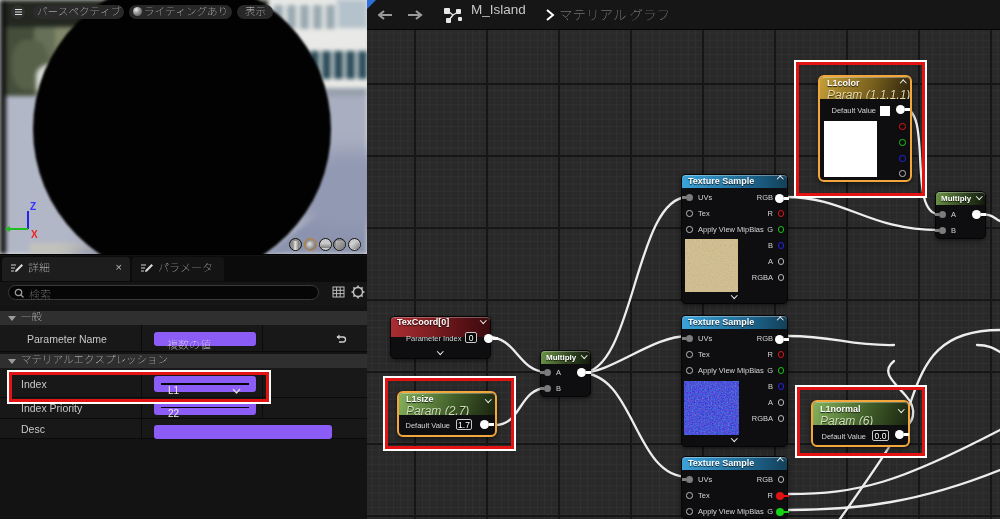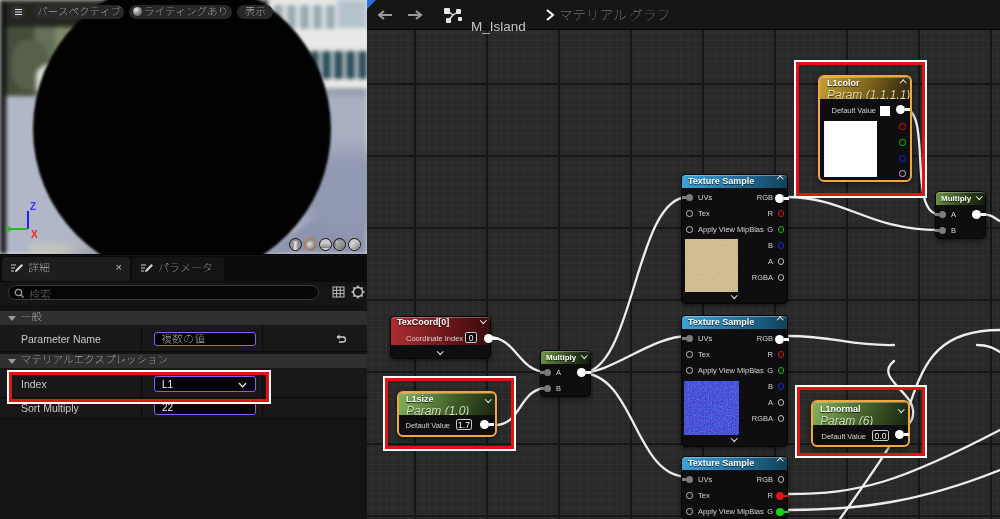--- a/index.html
+++ b/index.html
@@ -9,21 +9,21 @@
 #vpbg{left:0;top:0;width:367px;height:254px;filter:blur(2px)}
 .sphere{left:33px;top:-21px;width:298px;height:300px;border-radius:50%;background:#020202;filter:blur(0.8px)}
 .pill{position:absolute;top:5px;height:14px;border-radius:8px;background:rgba(43,43,43,.92);color:#e6e6e6;font-size:10.5px;line-height:14px;text-align:center}
 
 #det{left:0;top:254px;width:367px;height:265px;background:#131313;border-top:1px solid #000}
 .tabbar{left:0;top:1px;width:367px;height:26px;background:#0b0b0b}
 .tab{position:absolute;top:2px;height:24px;border-radius:4px 4px 0 0;color:#d8d8d8;font-size:11px}
 .seg{position:absolute;background:#1d1d1d}
 .cat{position:absolute;left:0;width:367px;background:#2f2f2f;color:#ededed;font-weight:bold;font-size:10.5px}
 .row{position:absolute;left:0;width:367px;background:#181818;border-bottom:1px solid #0a0a0a;color:#c8c8c8;font-size:10.5px}
-.ibox{position:absolute;background:#050505;border:1px solid #8b5cf6;border-radius:3px;color:#ededed;font-size:10px}
+.ibox{position:absolute;background:#050505;border:7px solid #8b5cf6;border-radius:3px;color:#ededed;font-size:10px}
 .tri{width:0;height:0;border-left:4px solid transparent;border-right:4px solid transparent;border-top:5px solid #9b9b9b;position:absolute}
 .redbox{position:absolute;border:3.5px solid #e31313;outline:2.5px solid #fff;z-index:40}
 
 #graph{left:367px;top:0;width:633px;height:519px;background-color:#292929;
 background-image:linear-gradient(#161616 0 2px,transparent 2px),linear-gradient(90deg,#161616 0 2px,transparent 2px),linear-gradient(#313131 0 1px,transparent 1px),linear-gradient(90deg,#313131 0 1px,transparent 1px);
 background-size:72px 72px,72px 72px,7.2px 7.2px,7.2px 7.2px;
 background-position:0 11px,47px 0,0 3.8px,4.6px 0;overflow:hidden}
 #gbar{left:0;top:0;width:633px;height:30px;background:#161616;border-bottom:1px solid #060606;z-index:30}
 .node{position:absolute;background:#0e0e10;border:1px solid #050505;border-radius:5px;box-shadow:0 2px 5px rgba(0,0,0,.5);z-index:20}
 .node.sel{border:2px solid #f2a63b;border-radius:6px}
@@ -167,21 +167,21 @@
         </g>
       </svg>
 
  <div class="cat" style="top:56px;height:14px">
         <span class="tri" style="left:8px;top:5px"></span>
         <span style="position:absolute;left:21px;top:0px"><svg style="display:inline-block;vertical-align:middle;" width="21" height="14">
             <path d="M0.5 5H10V5.3H0.5Z M16.5 1H18.9V1.3H16.5ZM15.5 5.2H19.7V5.6H15.5ZM18.7 1H19V3.5Q19 3.7 19 3.8Q19.1 3.9 19.1 3.9Q19.2 3.9 19.3 3.9Q19.4 3.9 19.5 3.9Q19.7 3.9 19.8 3.9Q19.8 3.9 19.9 3.9Q20 3.9 20.1 3.9Q20.2 3.8 20.2 3.7Q20.2 3.5 20.2 3.3Q20.2 3.1 20.2 2.8Q20.3 2.9 20.4 2.9Q20.4 2.9 20.5 3Q20.5 3.2 20.5 3.5Q20.5 3.8 20.4 3.9Q20.4 4.1 20.2 4.1Q20.1 4.2 20 4.2Q19.9 4.2 19.8 4.2Q19.7 4.2 19.5 4.2Q19.4 4.2 19.3 4.2Q19.2 4.2 19.1 4.2Q19 4.1 18.9 4.1Q18.8 4 18.8 3.9Q18.7 3.8 18.7 3.4ZM19.6 5.2H19.6L19.7 5.2L19.9 5.3Q19.6 6.6 18.8 7.5Q18.1 8.5 17.2 9.1Q16.2 9.7 15.3 10Q15.2 9.9 15.2 9.9Q15.1 9.8 15.1 9.7Q16 9.4 16.9 8.9Q17.8 8.3 18.5 7.4Q19.2 6.5 19.6 5.3ZM16.3 5.5Q16.7 6.5 17.3 7.4Q17.9 8.2 18.8 8.8Q19.6 9.4 20.6 9.7Q20.6 9.8 20.5 9.8Q20.5 9.9 20.4 10Q19.4 9.7 18.5 9Q17.7 8.4 17 7.5Q16.4 6.7 16 5.6ZM16.3 1H16.6V2.3Q16.6 2.7 16.5 3.1Q16.4 3.5 16.2 3.9Q16 4.3 15.6 4.7Q15.6 4.6 15.5 4.6Q15.5 4.5 15.4 4.5Q15.4 4.5 15.4 4.5Q15.8 4.1 15.9 3.8Q16.1 3.4 16.2 3Q16.3 2.7 16.3 2.3ZM13 5.9H13.3V8.5H13ZM11.9 2H14.5V2.3H11.9ZM14.4 2H14.7V9.5Q14.7 9.7 14.6 9.8Q14.6 9.9 14.4 9.9Q14.3 10 14 10Q13.7 10 13.3 10Q13.3 9.9 13.2 9.8Q13.2 9.8 13.1 9.7Q13.5 9.7 13.8 9.7Q14.1 9.7 14.2 9.7Q14.4 9.7 14.4 9.5ZM11.8 2H12.1V5.8Q12.1 6.3 12.1 6.8Q12 7.4 11.9 7.9Q11.9 8.5 11.7 9Q11.5 9.5 11.2 10Q11.2 10 11.2 9.9Q11.1 9.9 11.1 9.9Q11 9.8 11 9.8Q11.4 9.2 11.5 8.5Q11.7 7.8 11.7 7.1Q11.8 6.4 11.8 5.8ZM11 5.4Q11.5 5.3 12.2 5.3Q12.9 5.2 13.6 5.1Q14.4 5 15.2 4.9V5.2Q14.4 5.3 13.7 5.4Q12.9 5.5 12.2 5.6Q11.6 5.6 11 5.7ZM12.7 3 13 2.9Q13.2 3.3 13.4 3.7Q13.6 4.1 13.7 4.4L13.4 4.5Q13.3 4.2 13.2 3.8Q13 3.4 12.7 3ZM13.2 0.5 13.5 0.7Q13.4 1 13.2 1.5Q13 1.9 12.9 2.2L12.6 2.1Q12.8 1.8 12.9 1.3Q13.1 0.9 13.2 0.5Z" fill="#ededed"></path>
           </svg></span>
       </div>
  <div class="row" style="top:70px;height:27px">
-   <span style="position:absolute;left:21px;top:8px">Parameter Name</span>
+   <span style="position:absolute;left:27px;top:8px">Parameter Name</span>
    <div class="ibox" style="left:154px;top:7px;width:102px;height:14px">
           <span style="position:absolute;left:6px;top:0px"><svg style="display:inline-block;vertical-align:middle;" width="44" height="15">
               <path d="M5.9 6.9H9.3V7.2H5.7ZM9.3 6.9H9.3L9.4 6.9L9.6 7Q9.1 8 8.3 8.7Q7.4 9.4 6.3 9.8Q5.2 10.2 4 10.5Q4 10.4 4 10.4Q3.9 10.3 3.9 10.3Q3.9 10.2 3.8 10.2Q5 10 6.1 9.6Q7.1 9.2 8 8.5Q8.8 7.9 9.3 7ZM5.8 7.2Q6.2 8 6.9 8.6Q7.6 9.2 8.6 9.6Q9.5 10 10.6 10.2Q10.5 10.2 10.5 10.3Q10.5 10.3 10.4 10.4Q10.4 10.4 10.4 10.5Q9.3 10.2 8.3 9.8Q7.4 9.4 6.6 8.8Q5.9 8.1 5.5 7.3ZM5.4 4.7V5.7H9.4V4.7ZM5.4 3.4V4.4H9.4V3.4ZM5.1 3H9.7V6H5.1ZM5.3 1.8H10.4V2.1H5.3ZM5.8 0.5 6.1 0.6Q5.8 1.3 5.4 2.1Q5 3 4.3 3.7Q4.3 3.6 4.2 3.6Q4.1 3.5 4.1 3.5Q4.7 2.8 5.1 2Q5.5 1.2 5.8 0.5ZM6.6 5.9 6.9 5.9Q6.5 6.6 5.8 7.4Q5 8.1 4.1 8.7Q4 8.7 4 8.6Q3.9 8.6 3.9 8.6Q3.8 8.5 3.8 8.5Q4.8 7.9 5.5 7.2Q6.2 6.5 6.6 5.9ZM2.3 5.5 2.6 5.1V10.5H2.3ZM0.7 2.7H3.7V3H0.7ZM2.2 0.6H2.5V2.9H2.2ZM2.5 5.2Q2.6 5.3 2.9 5.6Q3.1 5.8 3.3 6.1Q3.6 6.4 3.8 6.6Q4 6.9 4.1 7L3.8 7.3Q3.7 7.1 3.5 6.8Q3.3 6.6 3.1 6.3Q2.9 6 2.7 5.7Q2.5 5.5 2.3 5.4ZM3.6 2.7H3.7L3.8 2.7L4 2.8Q3.6 3.8 3.1 4.7Q2.6 5.5 2 6.3Q1.3 7 0.7 7.6Q0.7 7.5 0.6 7.5Q0.6 7.4 0.6 7.4Q0.5 7.4 0.5 7.3Q1.1 6.8 1.7 6.1Q2.3 5.4 2.8 4.5Q3.3 3.7 3.6 2.8ZM3.9 4.7 4.2 4.8Q4 5.2 3.7 5.6Q3.5 5.9 3.3 6.2L3.1 6Q3.3 5.8 3.5 5.4Q3.8 5 3.9 4.7Z M11.5 6.5H16.8V6.9H11.5ZM11.5 2.7H16.7V3.1H11.5ZM13.7 5.4 14 5.5Q13.8 6 13.5 6.6Q13.2 7.2 12.9 7.7Q12.6 8.3 12.4 8.7L12.1 8.6Q12.3 8.2 12.6 7.6Q12.9 7.1 13.2 6.5Q13.4 5.9 13.7 5.4ZM15.4 6.6 15.7 6.7Q15.6 7.5 15.3 8.1Q15 8.7 14.5 9.1Q14 9.6 13.4 9.9Q12.7 10.2 11.7 10.4Q11.7 10.4 11.7 10.3Q11.6 10.2 11.6 10.2Q12.8 9.9 13.5 9.4Q14.3 9 14.8 8.3Q15.2 7.6 15.4 6.6ZM16 0.8 16.3 1Q16.1 1.4 15.8 1.8Q15.6 2.2 15.3 2.5L15.1 2.4Q15.3 2.1 15.6 1.6Q15.8 1.2 16 0.8ZM14 0.5H14.3V5.5H14ZM12.1 1 12.4 0.9Q12.7 1.2 12.9 1.6Q13.1 2.1 13.2 2.4L12.9 2.5Q12.8 2.2 12.6 1.8Q12.4 1.4 12.1 1ZM14 2.8 14.3 3Q14 3.4 13.6 3.9Q13.2 4.4 12.7 4.8Q12.2 5.2 11.7 5.5Q11.7 5.4 11.6 5.3Q11.6 5.2 11.5 5.2Q12 5 12.5 4.6Q13 4.2 13.4 3.8Q13.8 3.3 14 2.8ZM14.3 3.3Q14.4 3.4 14.7 3.6Q15 3.8 15.4 4Q15.7 4.2 16 4.4Q16.3 4.6 16.4 4.7L16.2 5Q16.1 4.9 15.8 4.7Q15.5 4.5 15.2 4.2Q14.8 4 14.5 3.8Q14.2 3.6 14.1 3.5ZM17.7 2.6H21.5V2.9H17.7ZM18.1 0.5 18.4 0.6Q18.2 1.6 18 2.5Q17.7 3.5 17.3 4.3Q17 5.1 16.5 5.7Q16.5 5.7 16.4 5.6Q16.4 5.6 16.3 5.6Q16.2 5.5 16.2 5.5Q16.7 4.9 17 4.1Q17.4 3.3 17.7 2.4Q17.9 1.5 18.1 0.5ZM20.4 2.7 20.8 2.8Q20.5 4.7 19.9 6.2Q19.4 7.6 18.5 8.7Q17.6 9.7 16.2 10.5Q16.2 10.4 16.2 10.4Q16.1 10.3 16.1 10.3Q16 10.2 16 10.2Q17.3 9.5 18.2 8.5Q19.1 7.5 19.6 6Q20.2 4.6 20.4 2.7ZM17.8 3Q18.1 4.6 18.5 6.1Q19 7.5 19.8 8.6Q20.5 9.6 21.5 10.2Q21.5 10.2 21.4 10.3Q21.4 10.3 21.4 10.4Q21.3 10.4 21.3 10.5Q20.2 9.8 19.5 8.8Q18.7 7.7 18.3 6.2Q17.8 4.7 17.5 3ZM12.4 8.3 12.6 8Q13.3 8.3 13.9 8.6Q14.6 8.9 15.1 9.2Q15.7 9.5 16.1 9.9L15.9 10.1Q15.5 9.8 14.9 9.5Q14.4 9.1 13.7 8.8Q13.1 8.5 12.4 8.3Z M27.9 2.2Q27.8 3.1 27.6 4Q27.5 4.9 27.2 5.7Q26.9 6.9 26.5 7.6Q26.1 8.3 25.7 8.6Q25.3 9 24.9 9Q24.6 9 24.2 8.7Q23.8 8.4 23.5 7.8Q23.2 7.2 23.2 6.3Q23.2 5.4 23.6 4.7Q23.9 3.9 24.6 3.3Q25.2 2.7 26 2.4Q26.9 2.1 27.8 2.1Q28.7 2.1 29.4 2.4Q30.2 2.7 30.7 3.2Q31.2 3.7 31.5 4.4Q31.8 5.1 31.8 5.9Q31.8 7 31.3 7.9Q30.8 8.7 29.9 9.2Q28.9 9.7 27.7 9.8L27.5 9.5Q27.7 9.5 28 9.5Q28.2 9.4 28.4 9.4Q28.9 9.3 29.5 9Q30 8.8 30.5 8.3Q30.9 7.9 31.2 7.3Q31.5 6.7 31.5 5.8Q31.5 5.1 31.2 4.5Q31 3.9 30.5 3.4Q30 2.9 29.3 2.7Q28.7 2.4 27.8 2.4Q26.9 2.4 26.1 2.7Q25.3 3.1 24.7 3.6Q24.2 4.2 23.8 4.9Q23.5 5.6 23.5 6.3Q23.5 7.1 23.8 7.6Q24 8.2 24.3 8.4Q24.7 8.6 24.9 8.6Q25.2 8.6 25.6 8.3Q25.9 8.1 26.2 7.4Q26.6 6.7 26.9 5.6Q27.2 4.8 27.3 3.9Q27.5 3.1 27.6 2.2Z M36.7 1.8H43.4V2.1H36.7ZM36.9 9.5H43.5V9.9H36.9ZM40.1 0.5 40.4 0.6Q40.4 1 40.3 1.6Q40.3 2.1 40.2 2.7Q40.1 3.2 40.1 3.5H39.7Q39.8 3.1 39.9 2.6Q39.9 2.1 40 1.6Q40 1 40.1 0.5ZM38.7 5.2V6.5H42.4V5.2ZM38.7 6.8V8.1H42.4V6.8ZM38.7 3.7V4.9H42.4V3.7ZM38.3 3.4H42.7V8.4H38.3ZM36.7 3.8H37.1V10.4H36.7ZM36.2 0.6 36.5 0.7Q36.2 1.6 35.7 2.5Q35.2 3.4 34.6 4.1Q34.1 4.9 33.5 5.5Q33.5 5.5 33.4 5.4Q33.4 5.4 33.3 5.3Q33.3 5.2 33.3 5.2Q33.8 4.7 34.4 3.9Q34.9 3.2 35.4 2.3Q35.9 1.5 36.2 0.6ZM35 3.2 35.3 2.9 35.3 2.9V10.4H35Z" fill="#e8e8e8"></path>
             </svg></span>
         </div>
    <svg style="position:absolute;left:334px;top:8px" width="13" height="13">
           <path d="M3,4 h6 a2.5,2.5 0 0 1 0,5 h-4" fill="none" stroke="#cfcfcf" stroke-width="1.3"></path>
           <path d="M5.5,1.5 L2.5,4 L5.5,6.5 Z" fill="#cfcfcf"></path>
         </svg>
    <div style="position:absolute;left:141px;top:0;width:1px;height:27px;background:#0a0a0a"></div>
@@ -198,26 +198,31 @@
    <div class="ibox" style="left:154px;top:8px;width:102px;height:16px">
           <span style="position:absolute;left:7px;top:2px">L1</span>
      <svg style="position:absolute;right:8px;top:5px" width="9" height="7">
             <path d="M1,1 L4.5,5 L8,1" fill="none" stroke="#dcdcdc" stroke-width="1.4"></path>
           </svg>
    </div>
    <div style="position:absolute;left:141px;top:0;width:1px;height:30px;background:#0a0a0a"></div>
    <div style="position:absolute;left:262px;top:0;width:1px;height:30px;background:#0a0a0a"></div>
  </div>
  <div class="row" style="top:143px;height:21px">
-   <span style="position:absolute;left:21px;top:4px">Sort Multiply</span>
+   <span style="position:absolute;left:21px;top:4px">Index Priority</span>
    <div class="ibox" style="left:154px;top:2px;width:102px;height:15px">
           <span style="position:absolute;left:7px;top:1px">22</span>
         </div>
    <div style="position:absolute;left:141px;top:0;width:1px;height:21px;background:#0a0a0a"></div>
    <div style="position:absolute;left:262px;top:0;width:1px;height:21px;background:#0a0a0a"></div>
+ </div>
+ <div class="row" style="top:164px;height:20px">
+   <span style="position:absolute;left:21px;top:4px">Desc</span>
+   <div class="ibox" style="left:154px;top:6px;width:178px;height:13px"></div>
+   <div style="position:absolute;left:141px;top:0;width:1px;height:21px;background:#0a0a0a"></div>
  </div>
  <div class="redbox" style="left:9px;top:117px;width:260px;height:30px"></div>
 </div>
 
 <div id="graph" class="abs">
 <svg class="abs" style="left:0;top:0;z-index:10" width="633" height="519">
  <path class="wire" d="M121,337 C150,337 151,372 180,372"></path>
  <path class="wire" d="M128,425 C155,425 152,388 180,388"></path>
  <path class="wire" d="M214,373 C268,373 267,197 321,197"></path>
  <path class="wire" d="M214,373 C245,373 285,336 321,336"></path>
@@ -227,25 +232,25 @@
  <path class="wire" d="M612,214 C625,214 627,218 633,221"></path>
  <path class="wire" d="M421,336 C470,336 480,346 527,345"></path>
  <path class="wire" d="M531,427 C549,427 550,408 539,396 C527,382 513,372 527,361"></path>
  <path class="wire" d="M633,330 C573,330 558,360 544,401 C533,435 513,462 473,519"></path>
  <path class="wire" d="M421,494 C493,494 533,482 633,430"></path>
  <path class="wire" d="M421,510 C493,510 553,502 633,470"></path>
  <path class="wire" d="M610,345 C622,345 628,349 633,352"></path>
 </svg>
 
 <div class="node abs" style="left:23px;top:316px;width:101px;height:43px">
- <div class="nh" style="height:28px;background:linear-gradient(to right,#ab2d32,#5c1216 70%,#390b0e);box-shadow:inset 0 1px 0 rgba(255,255,255,.3)">
+ <div class="nh" style="height:20px;background:linear-gradient(to right,#ab2d32,#5c1216 70%,#390b0e);box-shadow:inset 0 1px 0 rgba(255,255,255,.3)">
   <span class="t" style="position:absolute;left:6px;top:0px">TexCoord[0]</span>
           <span class="chev cv" style="position:absolute;right:5px;top:1px"></span>
         </div>
- <span class="plbl" style="left:15px;top:17px">Coordinate Index</span>
+ <span class="plbl" style="left:15px;top:17px">Parameter Index</span>
  <div class="vbox" style="left:74px;top:15px;width:12px;height:11px">0</div>
  <div class="pin pf abs" style="left:93px;top:17px"></div>
  <span class="chev cv" style="left:47px;top:32px"></span>
 </div>
 
 <div class="node abs" style="left:173px;top:350px;width:51px;height:47px">
  <div class="nh" style="height:13px;background:linear-gradient(100deg,#6b9447,#2b3d1c 65%,#131a0c);box-shadow:inset 0 1px 0 rgba(255,255,255,.3)">
   <span class="t" style="position:absolute;left:5px;top:2px;font-size:8px">Multiply</span>
           <span class="chev cv" style="position:absolute;right:4px;top:2px"></span>
         </div>
@@ -253,21 +258,21 @@
         <span class="plbl" style="left:15px;top:17px">A</span>
  <div class="pin pg abs" style="left:3px;top:34px"></div>
         <span class="plbl" style="left:15px;top:33px">B</span>
  <div class="pin pf abs" style="left:36px;top:17px"></div>
 </div>
 
 <div class="node sel abs" style="left:30px;top:391px;width:100px;height:46px">
  <div class="nh" style="height:22px;background:linear-gradient(110deg,#85b35c,#42602a 55%,#1a2410);box-shadow:inset 0 1px 0 rgba(255,255,255,.3)">
   <span class="t" style="position:absolute;left:7px;top:1px">L1size</span>
           <span class="chev cv" style="position:absolute;right:5px;top:4px"></span>
-  <span class="p" style="position:absolute;left:7px;top:11px">Param (1.0)</span>
+  <span class="p" style="position:absolute;left:7px;top:11px">Param (2.7)</span>
         </div>
  <span class="plbl" style="right:45px;top:28px">Default Value</span>
  <div class="vbox" style="left:57px;top:26px;width:16px;height:11px">1.7</div>
  <div class="pin pf abs" style="left:81px;top:27px"></div>
 </div>
 
 <div class="node sel abs" style="left:451px;top:75px;width:94px;height:107px">
  <div class="nh" style="height:22px;background:linear-gradient(110deg,#c59f36,#7a611d 55%,#2a210d);box-shadow:inset 0 1px 0 rgba(255,255,255,.35)">
   <span class="t" style="position:absolute;left:7px;top:1px">L1color</span>
           <span class="chev ca" style="position:absolute;right:5px;top:4px"></span>
@@ -395,21 +400,21 @@
  </svg>
  <svg class="abs" style="left:76px;top:7px" width="20" height="17">
   <g fill="none" stroke="#e8e8e8" stroke-width="1.4">
             <path d="M5,4 L10,8 L15,5 M10,8 L6,13"></path>
           </g>
   <rect x="1" y="1" width="6" height="6" fill="#e8e8e8" rx="1"></rect>
   <rect x="13" y="2" width="5" height="5" fill="#e8e8e8" rx="1"></rect>
   <rect x="3" y="11" width="5" height="5" fill="#e8e8e8" rx="1"></rect>
   <rect x="15" y="10" width="4" height="4" fill="#e8e8e8" rx="1"></rect>
  </svg>
- <span class="abs" style="left:104px;top:19px;color:#c6c6c6;font-size:13.5px">M_Island</span>
+ <span class="abs" style="left:104px;top:2px;color:#c6c6c6;font-size:13.5px">M_Island</span>
  <svg class="abs" style="left:178px;top:9px" width="10" height="12">
           <path d="M2,1 L8,6 L2,11" fill="none" stroke="#fff" stroke-width="2"></path>
         </svg>
  <span class="abs" style="left:192px;top:7px"><svg style="display:inline-block;vertical-align:middle;" width="111" height="18">
             <path d="M12.2 3.3Q12.2 3.3 12.1 3.4Q12 3.5 12 3.5Q11.6 4.1 11.1 4.8Q10.6 5.5 9.9 6.3Q9.3 7.1 8.4 7.9Q7.6 8.6 6.6 9.3L6.3 9.1Q7.2 8.4 8.1 7.7Q8.9 6.9 9.6 6.1Q10.3 5.3 10.8 4.6Q11.2 4 11.5 3.5Q11.2 3.5 10.7 3.5Q10.1 3.5 9.3 3.5Q8.6 3.5 7.7 3.5Q6.9 3.5 6 3.5Q5.2 3.5 4.5 3.5Q3.8 3.5 3.3 3.5Q2.9 3.5 2.8 3.5Q2.5 3.5 2.3 3.5Q2.1 3.5 1.9 3.5Q1.7 3.5 1.6 3.5V3Q1.8 3 2 3Q2.1 3 2.3 3Q2.5 3.1 2.8 3.1Q2.9 3.1 3.3 3.1Q3.8 3.1 4.5 3.1Q5.2 3.1 6 3.1Q6.8 3.1 7.6 3.1Q8.5 3.1 9.2 3.1Q10 3.1 10.5 3.1Q11.1 3.1 11.4 3.1Q11.7 3.1 11.9 3ZM6.6 9.6Q6.3 9.3 5.9 8.9Q5.4 8.5 4.9 8.1Q4.5 7.7 4.1 7.4Q3.7 7 3.4 6.9L3.7 6.6Q3.9 6.8 4.3 7.1Q4.7 7.4 5.2 7.8Q5.7 8.2 6.1 8.6Q6.6 9 6.9 9.4Q7.3 9.8 7.8 10.2Q8.2 10.7 8.6 11.1Q9 11.6 9.3 11.9L8.9 12.2Q8.7 11.9 8.3 11.4Q7.9 11 7.5 10.5Q7 10 6.6 9.6Z M16.6 2.3Q16.8 2.3 17.1 2.3Q17.3 2.3 17.6 2.3Q17.8 2.3 18.3 2.3Q18.9 2.3 19.6 2.3Q20.3 2.3 21 2.3Q21.8 2.3 22.3 2.3Q22.9 2.3 23.1 2.3Q23.3 2.3 23.6 2.3Q23.9 2.3 24.2 2.3V2.8Q23.9 2.7 23.6 2.7Q23.3 2.7 23.1 2.7Q22.9 2.7 22.3 2.7Q21.8 2.7 21.1 2.7Q20.3 2.7 19.6 2.7Q18.9 2.7 18.4 2.7Q17.8 2.7 17.6 2.7Q17.3 2.7 17 2.7Q16.8 2.7 16.6 2.8ZM14.9 5.6Q15.2 5.6 15.4 5.6Q15.7 5.6 16 5.6Q16.1 5.6 16.7 5.6Q17.2 5.6 17.9 5.6Q18.7 5.6 19.6 5.6Q20.4 5.6 21.3 5.6Q22.2 5.6 22.9 5.6Q23.7 5.6 24.2 5.6Q24.7 5.6 24.8 5.6Q25 5.6 25.3 5.6Q25.5 5.6 25.7 5.6V6.1Q25.5 6 25.3 6Q25 6 24.8 6Q24.7 6 24.2 6Q23.7 6 22.9 6Q22.2 6 21.3 6Q20.4 6 19.6 6Q18.7 6 17.9 6Q17.2 6 16.7 6Q16.1 6 16 6Q15.7 6 15.4 6Q15.2 6 14.9 6.1ZM20.7 5.7Q20.7 7 20.6 8Q20.5 9.1 20 10Q19.7 10.4 19.3 10.8Q18.9 11.2 18.4 11.6Q17.9 12 17.4 12.3L17 12Q17.8 11.6 18.5 11Q19.2 10.4 19.6 9.8Q20.1 8.9 20.2 7.9Q20.3 6.9 20.3 5.7Z M37.1 1.9Q37.1 2.1 37.1 2.3Q37.1 2.6 37.1 2.9Q37.1 3.1 37.1 3.4Q37.1 3.7 37.1 4.1Q37.1 4.4 37.1 4.6Q37.1 5.9 37 6.8Q36.9 7.7 36.8 8.3Q36.7 8.9 36.4 9.3Q36.2 9.8 35.8 10.2Q35.4 10.8 34.9 11.2Q34.3 11.6 33.7 11.8Q33.2 12.1 32.7 12.2L32.3 11.9Q33.2 11.6 34 11.2Q34.9 10.7 35.5 10Q35.9 9.5 36.1 9Q36.4 8.5 36.5 7.9Q36.6 7.3 36.6 6.5Q36.7 5.7 36.7 4.6Q36.7 4.4 36.7 4.1Q36.7 3.7 36.7 3.4Q36.7 3 36.7 2.9Q36.7 2.6 36.7 2.3Q36.6 2.1 36.6 1.9ZM30.8 2Q30.8 2.1 30.8 2.4Q30.8 2.7 30.8 2.9Q30.8 2.9 30.8 3.2Q30.8 3.6 30.8 4Q30.8 4.5 30.8 5Q30.8 5.6 30.8 6.1Q30.8 6.5 30.8 6.9Q30.8 7.2 30.8 7.3Q30.8 7.6 30.8 7.8Q30.8 8.1 30.8 8.2H30.3Q30.4 8.1 30.4 7.9Q30.4 7.6 30.4 7.3Q30.4 7.2 30.4 6.9Q30.4 6.5 30.4 6.1Q30.4 5.6 30.4 5Q30.4 4.5 30.4 4Q30.4 3.6 30.4 3.2Q30.4 2.9 30.4 2.9Q30.4 2.7 30.4 2.4Q30.4 2.1 30.3 2Z M52.8 2.8Q52.7 2.8 52.7 2.9Q52.6 3 52.5 3Q52.3 3.4 51.8 4.1Q51.3 4.7 50.6 5.5Q50 6.2 49.1 6.8L48.7 6.5Q49.2 6.2 49.7 5.7Q50.2 5.3 50.7 4.8Q51.2 4.3 51.5 3.8Q51.9 3.3 52.1 2.9Q51.9 2.9 51.3 2.9Q50.8 2.9 50.1 2.9Q49.3 2.9 48.5 2.9Q47.7 2.9 46.9 2.9Q46.1 2.9 45.4 2.9Q44.7 2.9 44.3 2.9Q43.8 2.9 43.8 2.9Q43.4 2.9 43 3Q42.6 3 42.3 3V2.4Q42.6 2.5 43 2.5Q43.4 2.5 43.8 2.5Q43.8 2.5 44.3 2.5Q44.7 2.5 45.4 2.5Q46.1 2.5 46.9 2.5Q47.7 2.5 48.5 2.5Q49.3 2.5 50 2.5Q50.8 2.5 51.3 2.5Q51.8 2.5 52 2.5Q52.1 2.5 52.1 2.5Q52.2 2.5 52.3 2.5Q52.4 2.5 52.5 2.5ZM47.5 4.5Q47.5 5.7 47.4 6.7Q47.3 7.7 47.1 8.5Q46.8 9.3 46.4 10Q46 10.6 45.3 11.2Q44.6 11.7 43.7 12.1L43.3 11.8Q43.5 11.7 43.8 11.6Q44.1 11.4 44.3 11.3Q45.2 10.8 45.8 10.1Q46.3 9.4 46.6 8.6Q46.8 7.8 46.9 7Q47 6.1 47 5.3Q47 5.1 47 4.9Q47 4.7 47 4.5Z M61.4 11.6Q61.4 11.5 61.4 11.4Q61.4 11.2 61.4 11.1Q61.4 11 61.4 10.5Q61.4 10 61.4 9.3Q61.4 8.6 61.4 7.8Q61.4 7 61.4 6.1Q61.4 5.3 61.4 4.6Q61.4 3.9 61.4 3.4Q61.4 2.9 61.4 2.8Q61.4 2.5 61.4 2.3Q61.4 2.1 61.4 1.9H61.9Q61.9 2.1 61.9 2.3Q61.8 2.5 61.8 2.8Q61.8 2.9 61.8 3.4Q61.8 4 61.8 4.7Q61.8 5.5 61.8 6.4Q61.8 7.3 61.8 8.1Q61.8 9 61.8 9.7Q61.8 10.4 61.8 10.9Q61.8 11.3 61.8 11.3Q62.5 11 63.4 10.4Q64.2 9.9 65 9.1Q65.8 8.4 66.4 7.5L66.6 7.9Q66 8.7 65.3 9.4Q64.5 10.1 63.7 10.7Q62.8 11.3 62 11.7Q61.9 11.7 61.8 11.8Q61.7 11.8 61.7 11.9ZM55.2 11.7Q56.1 11.1 56.7 10.2Q57.3 9.4 57.6 8.3Q57.8 7.8 57.9 7.1Q58 6.3 58 5.5Q58 4.7 58 4Q58 3.3 58 2.7Q58 2.6 58 2.4Q58 2.2 58 2H58.5Q58.5 2.1 58.5 2.3Q58.5 2.4 58.5 2.5Q58.5 2.6 58.5 2.7Q58.5 3.3 58.4 4Q58.4 4.8 58.4 5.6Q58.3 6.4 58.3 7.2Q58.2 7.9 58 8.4Q57.7 9.4 57.1 10.4Q56.5 11.3 55.6 11.9Z M80.6 1.3Q80.8 1.6 81 1.9Q81.2 2.2 81.4 2.6Q81.6 2.9 81.7 3.2L81.4 3.4Q81.2 3 80.8 2.4Q80.5 1.9 80.2 1.5ZM82 0.9Q82.2 1.1 82.4 1.4Q82.6 1.8 82.8 2.1Q83 2.4 83.1 2.7L82.8 2.9Q82.5 2.4 82.2 1.9Q81.9 1.4 81.6 1ZM81.2 3.7Q81.1 3.8 81.1 4Q81 4.1 81 4.2Q80.8 5 80.5 5.8Q80.1 6.6 79.7 7.5Q79.2 8.3 78.6 9Q77.7 10.1 76.4 11Q75.2 11.9 73.3 12.5L72.9 12.2Q74 11.9 75 11.4Q76 10.9 76.8 10.2Q77.6 9.5 78.3 8.8Q78.9 8 79.3 7.2Q79.8 6.4 80.1 5.6Q80.5 4.7 80.6 4H75.2L75.4 3.6Q75.6 3.6 76.1 3.6Q76.6 3.6 77.2 3.6Q77.8 3.6 78.5 3.6Q79.1 3.6 79.6 3.6Q80.1 3.6 80.2 3.6Q80.4 3.6 80.6 3.6Q80.7 3.6 80.8 3.5ZM76.5 1.8Q76.5 2 76.4 2.2Q76.3 2.4 76.2 2.5Q75.8 3.2 75.3 4.1Q74.7 4.9 73.9 5.8Q73.1 6.6 71.9 7.4L71.5 7.1Q72.4 6.6 73.1 6Q73.8 5.4 74.3 4.7Q74.9 4.1 75.2 3.4Q75.6 2.8 75.8 2.3Q75.9 2.2 75.9 2Q76 1.8 76 1.6Z M87.2 2.1Q87.5 2.2 87.7 2.2Q87.9 2.2 88.2 2.2Q88.4 2.2 88.9 2.2Q89.5 2.2 90.2 2.2Q90.9 2.2 91.6 2.2Q92.3 2.2 92.8 2.2Q93.4 2.2 93.6 2.2Q94 2.2 94.2 2.2Q94.4 2.2 94.6 2.1V2.6Q94.4 2.6 94.2 2.6Q93.9 2.6 93.6 2.6Q93.4 2.6 92.9 2.6Q92.3 2.6 91.6 2.6Q90.9 2.6 90.2 2.6Q89.5 2.6 89 2.6Q88.4 2.6 88.2 2.6Q87.9 2.6 87.7 2.6Q87.5 2.6 87.2 2.6ZM95.5 5.3Q95.4 5.4 95.4 5.4Q95.4 5.5 95.4 5.6Q95.1 6.6 94.7 7.6Q94.2 8.7 93.4 9.5Q92.3 10.7 91.1 11.3Q89.9 11.9 88.6 12.2L88.3 11.8Q89.6 11.5 90.9 10.9Q92.1 10.3 93.1 9.2Q93.8 8.5 94.2 7.5Q94.7 6.5 94.9 5.6Q94.8 5.6 94.3 5.6Q93.8 5.6 93.2 5.6Q92.5 5.6 91.7 5.6Q90.9 5.6 90.1 5.6Q89.4 5.6 88.7 5.6Q88 5.6 87.6 5.6Q87.2 5.6 87.1 5.6Q86.9 5.6 86.6 5.6Q86.3 5.6 86 5.6V5.1Q86.3 5.1 86.6 5.2Q86.9 5.2 87.1 5.2Q87.2 5.2 87.6 5.2Q88 5.2 88.7 5.2Q89.3 5.2 90.1 5.2Q90.8 5.2 91.6 5.2Q92.4 5.2 93 5.2Q93.7 5.2 94.1 5.2Q94.5 5.2 94.6 5.2Q94.8 5.2 94.9 5.2Q95.1 5.2 95.1 5.1Z M108.7 2.9Q108.7 3 108.7 3.1Q108.6 3.1 108.6 3.3Q108.5 3.9 108.3 4.6Q108.1 5.3 107.9 5.9Q107.6 6.6 107.3 7.3Q107 7.9 106.6 8.4Q106 9.1 105.3 9.8Q104.6 10.4 103.6 11Q102.7 11.5 101.4 11.9L101 11.5Q102.3 11.1 103.3 10.6Q104.2 10.1 105 9.5Q105.7 8.9 106.3 8.1Q106.8 7.5 107.2 6.6Q107.6 5.7 107.9 4.8Q108.1 3.9 108.2 3.1Q108 3.1 107.5 3.1Q106.9 3.1 106.1 3.1Q105.3 3.1 104.4 3.1Q103.5 3.1 102.7 3.1Q101.9 3.1 101.4 3.1Q100.8 3.1 100.7 3.1Q100.4 3.1 100.1 3.2Q99.9 3.2 99.6 3.2V2.7Q99.8 2.7 100 2.7Q100.1 2.7 100.3 2.7Q100.5 2.8 100.7 2.8Q100.8 2.8 101.3 2.8Q101.7 2.8 102.3 2.8Q102.9 2.8 103.7 2.8Q104.4 2.8 105.1 2.8Q105.8 2.8 106.5 2.8Q107.1 2.8 107.5 2.8Q107.9 2.8 108 2.8Q108.1 2.8 108.2 2.7Q108.3 2.7 108.4 2.7Z" fill="#9d9d9d"></path>
           </svg></span>
 </div>
 
 <div class="redbox" style="left:429px;top:62px;width:129px;height:134px"></div>
 <div class="redbox" style="left:18px;top:378px;width:129px;height:71px"></div>

